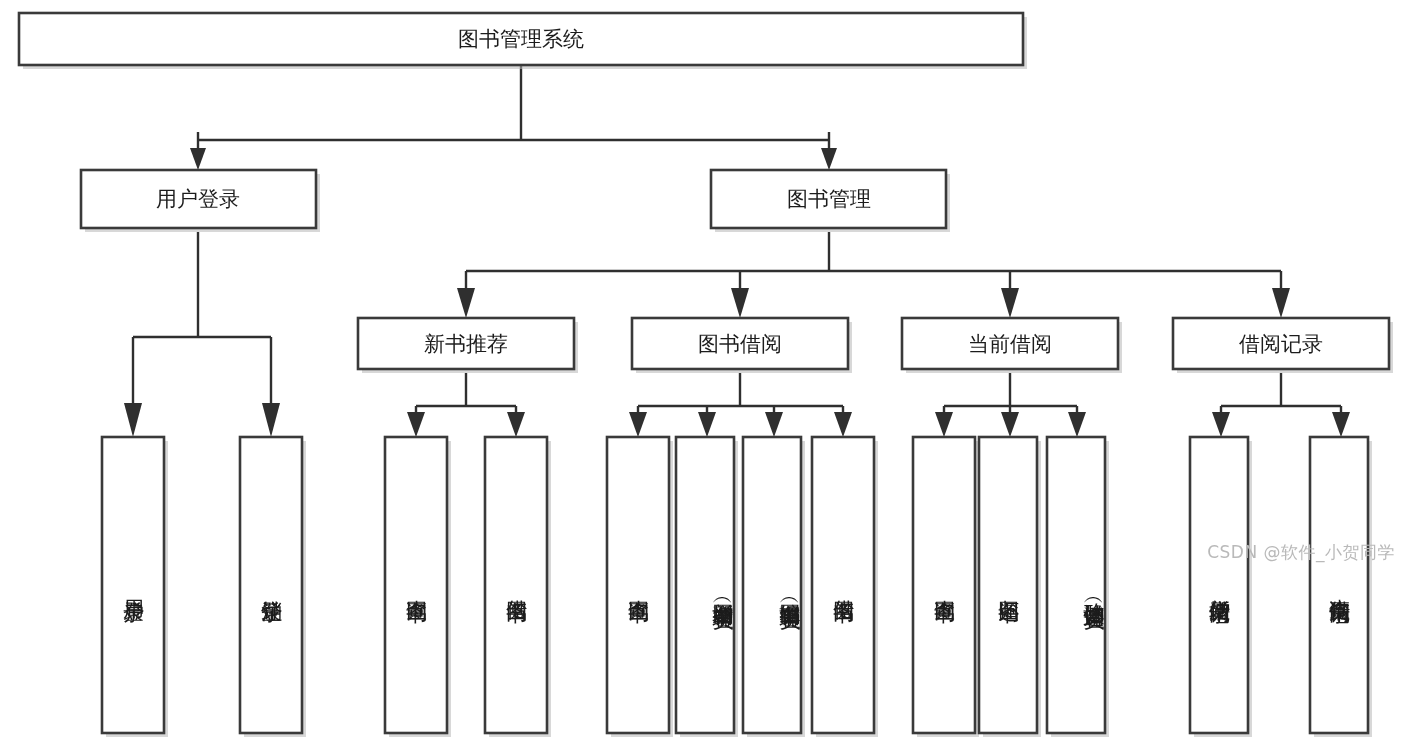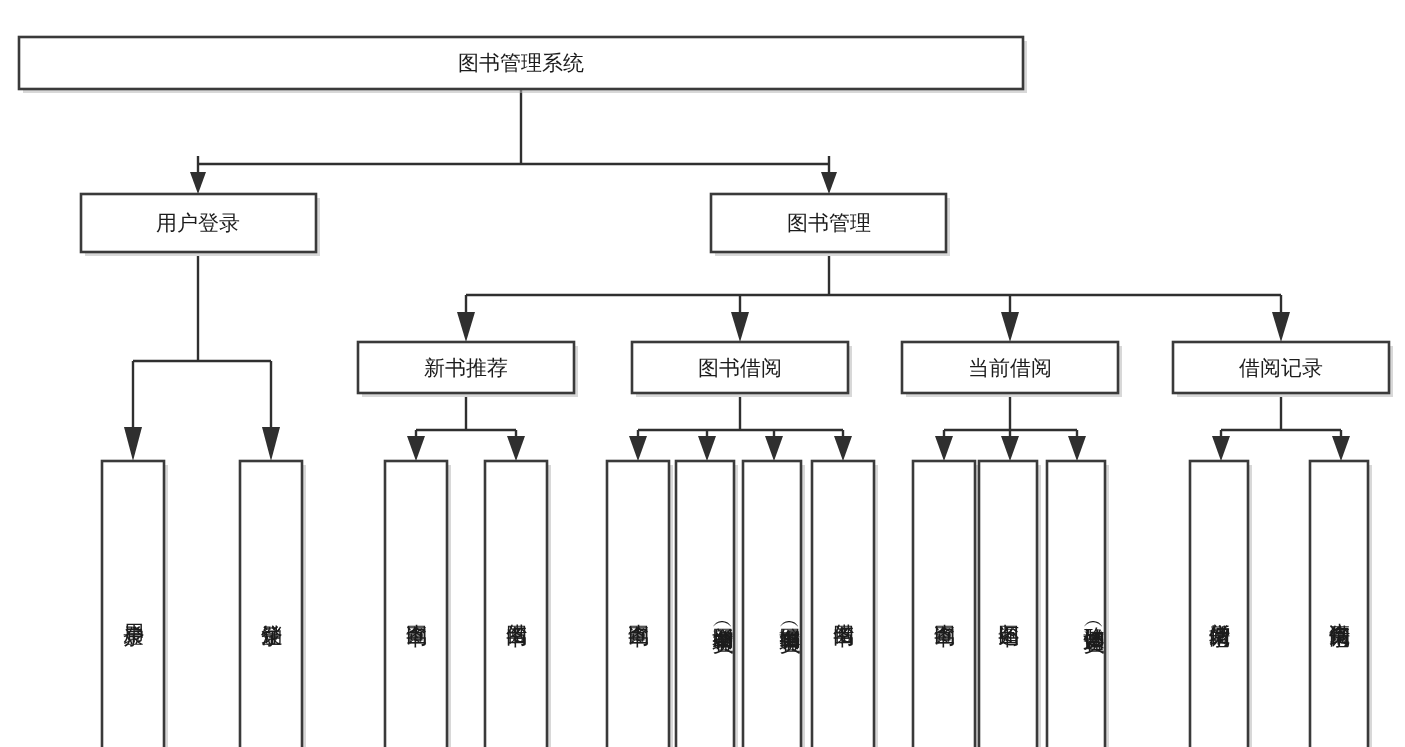--- a/index.html
+++ b/index.html
@@ -12,21 +12,20 @@
     width: 1405px;
     height: 747px;
     font-family: "DejaVu Sans", "Liberation Sans", sans-serif;
     overflow: hidden;
     position: relative;
   }
   #diagram-root {
     position: relative;
     width: 1405px;
     height: 568px;
-    margin-top: 24px;
   }
   svg#tree-svg {
     position: absolute;
     left: 0;
     top: 0;
     width: 1405px;
     height: 747px;
     display: block;
   }
   .node-box {
@@ -243,14 +242,15 @@
   <div class="vlabel" style="left:913px; top:437px; width:62px; height:296px;">查询图书</div>
 
   <div class="vlabel" style="left:979px; top:437px; width:58px; height:296px;">归还图书</div>
 
   <div class="vlabel" style="left:1047px; top:437px; width:58px; height:296px; align-items:flex-start; padding-top:10px; box-sizing:border-box;">确认归还（管理员）</div>
 
   <div class="vlabel" style="left:1190px; top:437px; width:58px; height:296px;">新增借阅记录</div>
 
   <div class="vlabel" style="left:1310px; top:437px; width:58px; height:296px;">查询借阅记录</div>
 
+  <div class="watermark-text">CSDN @软件_小贺同学</div>
 
 </div>
 
 </body></html>

